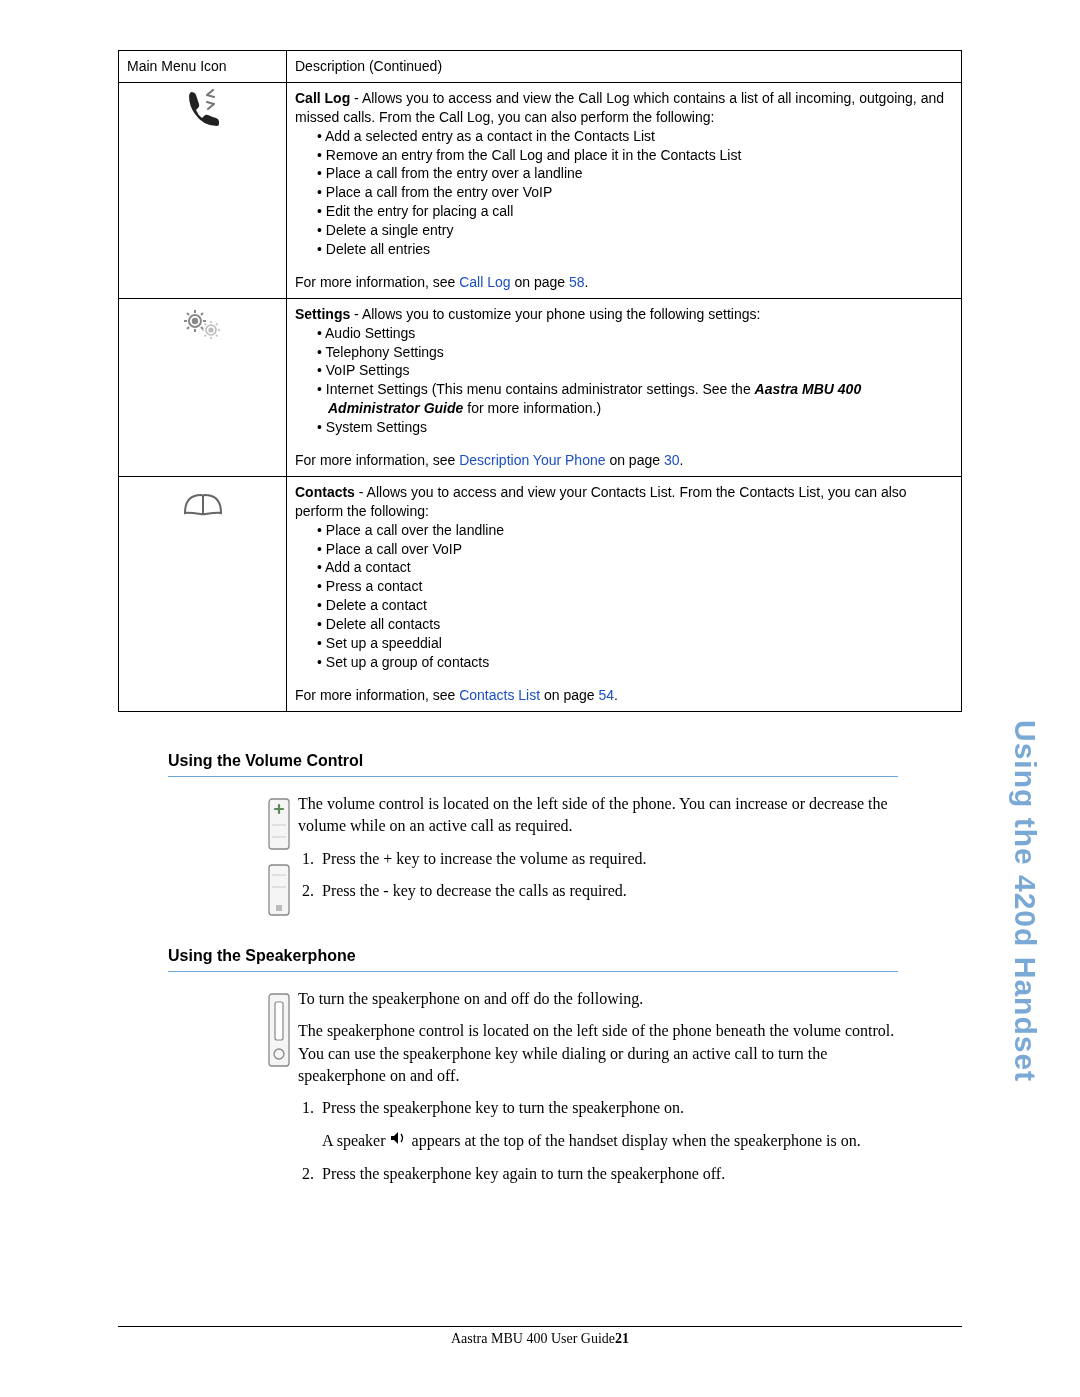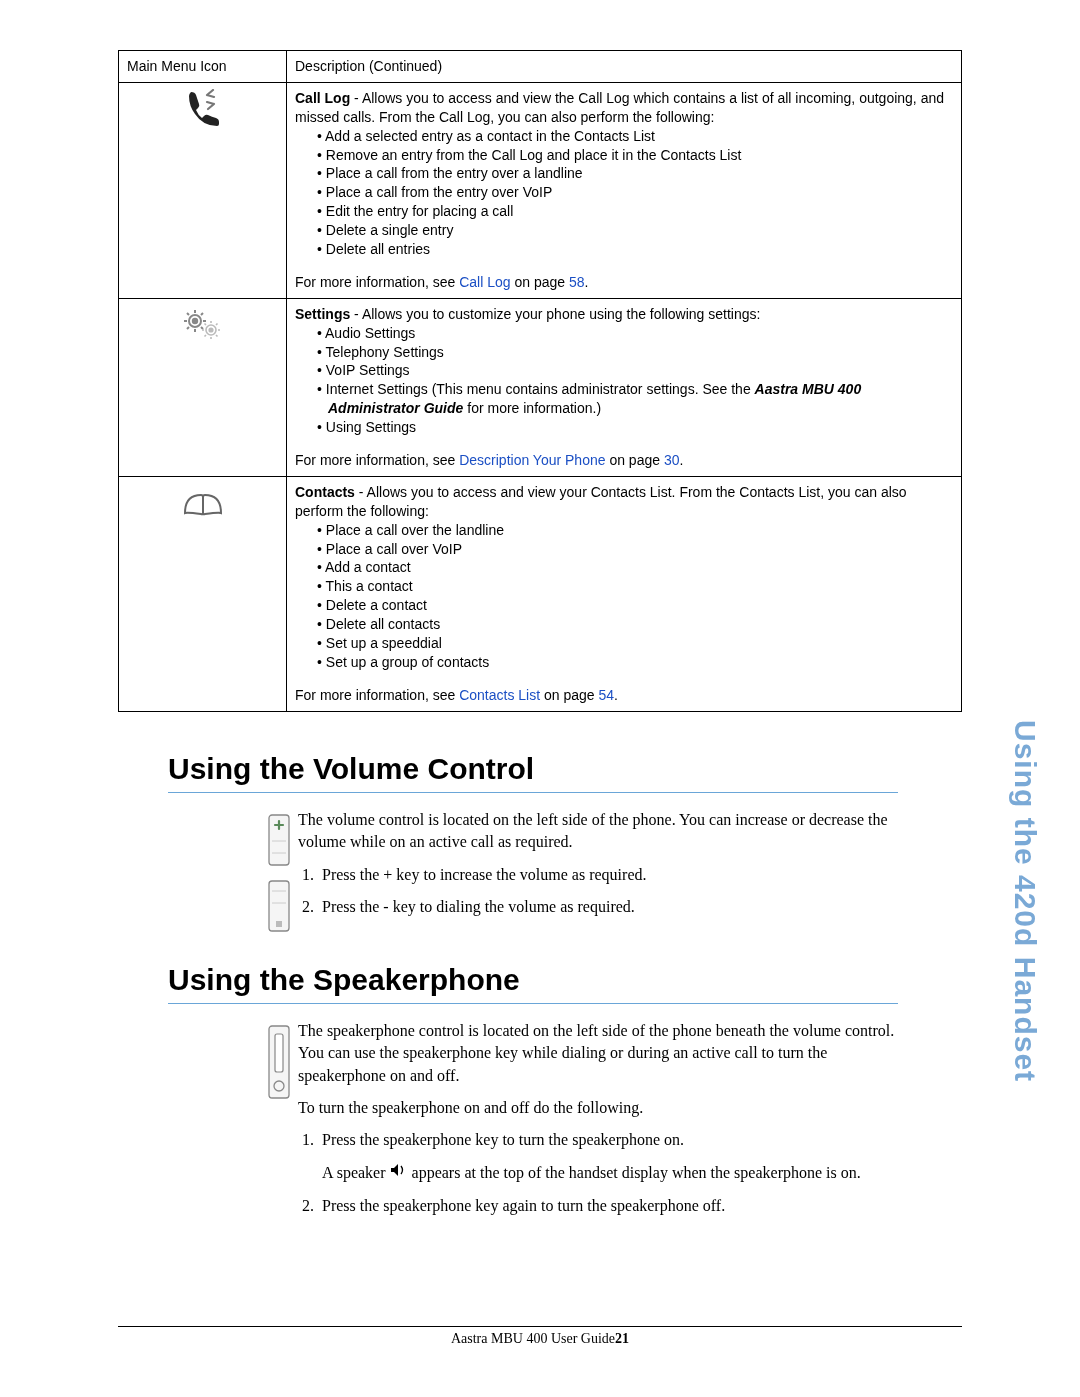--- a/index.html
+++ b/index.html
@@ -37,21 +37,21 @@
   .iconcell svg { width: 44px; height: 38px; }
   .bullets { padding-left: 22px; }
   .bullets .b::before { content: "• "; }
   .bullets .b { text-indent: -11px; padding-left: 11px; }
   a.link { color: #1b4fc4; text-decoration: none; }
   .bold { font-weight: bold; }
   .italicbold { font-weight: bold; font-style: italic; }
   h2.section {
     font-family: Arial, Helvetica, sans-serif;
     font-weight: bold;
-    font-size: 30px;
+    font-size: 16px;
     margin: 30px 0 4px 50px;
     padding-bottom: 2px;
     color: #000;
   }
   .rule {
     border-bottom: 1.5px solid #6aa6d8;
     margin: 0 0 16px 50px;
     width: 730px;
   }
   .bodyblock {
@@ -153,41 +153,41 @@
         </g>
       </svg>
     </td>
     <td>
       <span class="bold">Settings</span><span> - Allows you to customize your phone using the following settings:</span>
       <div class="bullets">
         <div class="b">Audio Settings</div>
         <div class="b">Telephony Settings</div>
         <div class="b">VoIP Settings</div>
         <div class="b"><span>Internet Settings (This menu contains administrator settings. See the </span><span class="italicbold">Aastra MBU 400 Administrator Guide</span><span> for more information.)</span></div>
-        <div class="b">Using Settings</div>
+        <div class="b">System Settings</div>
       </div>
       <div class="cellspace"></div>
       <span>For more information, see </span><a class="link">Description Your Phone</a><span> on page </span><a class="link">30</a><span>.</span>
     </td>
   </tr>
 
   <tr>
     <td class="iconcell">
       <svg viewBox="0 0 44 38">
         <path d="M4 30 Q4 12 20 12 Q22 12 22 14 V30 Q22 32 20 31 Q6 29 4 30 Z" fill="none" stroke="#666" stroke-width="2"></path>
         <path d="M40 30 Q40 12 24 12 Q22 12 22 14 V30 Q22 32 24 31 Q38 29 40 30 Z" fill="none" stroke="#666" stroke-width="2"></path>
       </svg>
     </td>
     <td>
       <span class="bold">Contacts</span><span> - Allows you to access and view your Contacts List.    From the Contacts List, you can also perform the following:</span>
       <div class="bullets">
         <div class="b">Place a call over the landline</div>
         <div class="b">Place a call over VoIP</div>
         <div class="b">Add a contact</div>
-        <div class="b">This a contact</div>
+        <div class="b">Press a contact</div>
         <div class="b">Delete a contact</div>
         <div class="b">Delete all contacts</div>
         <div class="b">Set up a speeddial</div>
         <div class="b">Set up a group of contacts</div>
       </div>
       <div class="cellspace"></div>
       <span>For more information, see </span><a class="link">Contacts List</a><span> on page </span><a class="link">54</a><span>.</span>
     </td>
   </tr>
 </tbody>
@@ -203,38 +203,38 @@
       <path d="M13 8 v8 M9 12 h8" stroke="#5a8a5a" stroke-width="2.2" stroke-linecap="round"></path>
       <rect x="10" y="108" width="6" height="6" fill="#bbb"></rect>
       <path d="M6 28 h14 M6 40 h14" stroke="#ccc" stroke-width="1"></path>
       <path d="M6 78 h14 M6 90 h14" stroke="#ccc" stroke-width="1"></path>
     </svg>
   </div>
   <div class="txtcol">
     <p>The volume control is located on the left side of the phone. You can increase or decrease the volume while on an active call as required.</p>
     <ol>
       <li>Press the + key to increase the volume as required.</li>
-      <li>Press the - key to dialing the volume as required.</li>
+      <li>Press the - key to decrease the calls as required.</li>
     </ol>
   </div>
 </div>
 
 <h2 class="section">Using the Speakerphone</h2>
 <div class="rule"></div>
 <div class="bodyblock">
   <div class="imgcol">
     <svg width="26" height="78" viewBox="0 0 26 78">
       <rect x="3" y="2" width="20" height="72" rx="3" fill="#f5f5f5" stroke="#888" stroke-width="1.3"></rect>
       <rect x="9" y="10" width="8" height="38" rx="2" fill="#fff" stroke="#888" stroke-width="1.2"></rect>
       <circle cx="13" cy="62" r="5" fill="none" stroke="#888" stroke-width="1.3"></circle>
     </svg>
   </div>
   <div class="txtcol">
+    <p>To turn the speakerphone on and off do the following.</p>
     <p>The speakerphone control is located on the left side of the phone beneath the volume control. You can use the speakerphone key while dialing or during an active call to turn the speakerphone on and off.</p>
-    <p>To turn the speakerphone on and off do the following.</p>
     <ol>
       <li>
         <span>Press the speakerphone key to turn the speakerphone on.</span>
         <p>
           <span>A speaker </span>
           <span class="spk-inline">
             <svg width="18" height="14" viewBox="0 0 18 14">
                 <path d="M1 5 h3 l4 -4 v12 l-4 -4 h-3 z" fill="#000"></path>
                 <path d="M11 3 q3 4 0 8" stroke="#000" stroke-width="1.3" fill="none"></path>
               </svg>

